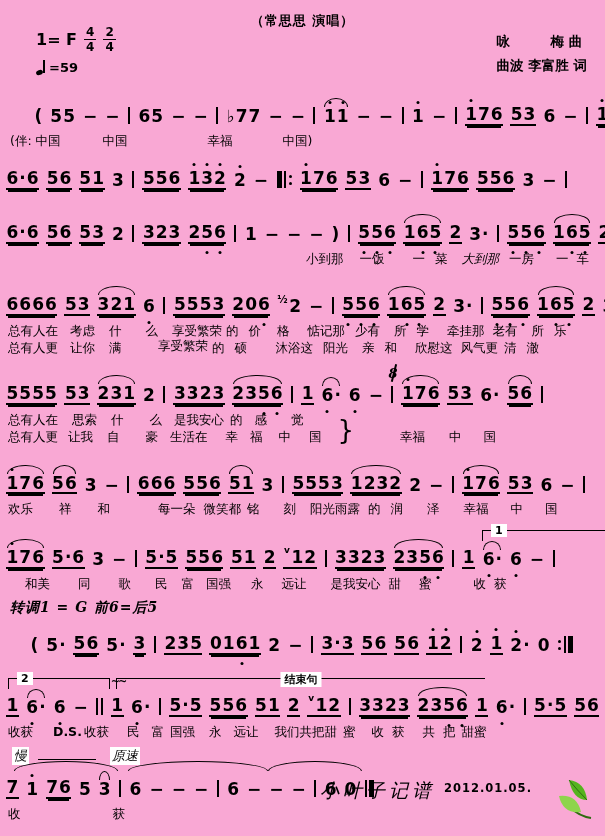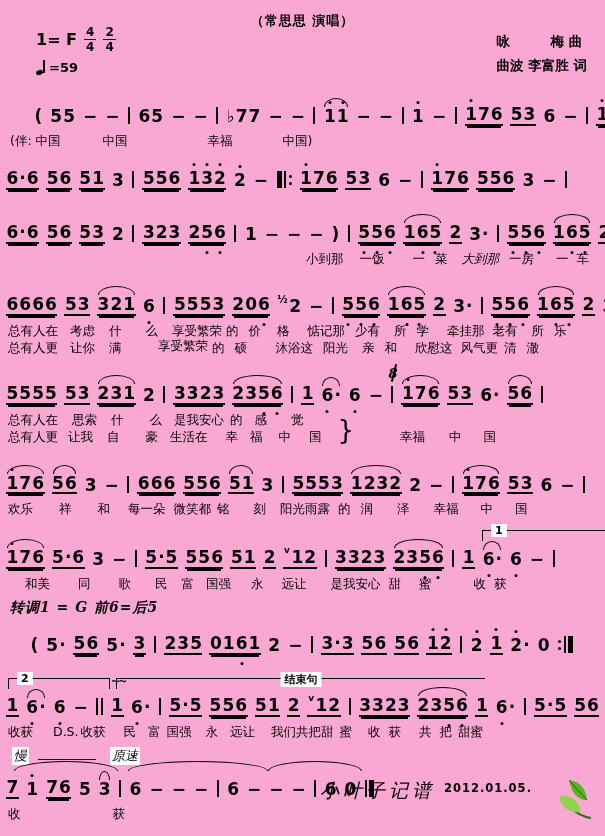--- a/index.html
+++ b/index.html
@@ -44,21 +44,21 @@
   .bline{width:2px;height:17px;background:#000;}
   .bline.thick{width:5px;}
   .rdots{display:flex;flex-direction:column;gap:4px;}
   .rdots i{display:block;width:3px;height:3px;border-radius:50%;background:#000;}
   .barw.segno::before{content:"8";position:absolute;top:-20px;left:-3px;font-family:"DejaVu Serif",serif;
                       font-style:italic;font-weight:bold;font-size:13px;}
   .barw.segno::after{content:"";position:absolute;top:-22px;left:2px;width:1.5px;height:18px;background:#000;transform:rotate(14deg);}
   
   .lrow{display:flex;align-items:flex-start;font-size:12.5px;line-height:1.25;margin-top:1px;white-space:nowrap;}
   .lseg{display:inline-block;}
-  .lseg.bold{font-weight:normal;}
+  .lseg.bold{font-weight:bold;}
   .lseg.brace{font-size:26px;line-height:0.7;transform:translateY(-8px);}
   
   .brow{position:relative;height:14px;margin-bottom:-6px;z-index:2;}
   .volta{position:absolute;top:3px;height:10px;border-top:1.5px solid #000;border-left:1.5px solid #000;}
   .volta.closed{border-right:1.5px solid #000;}
   .vlabel{position:absolute;top:-7px;left:8px;background:#fff;padding:0 4px;font-size:11px;font-weight:bold;}
   .vlabel.center{left:50%;transform:translateX(-50%);font-family:"DejaVu Serif",serif;font-weight:bold;}
   .plainlabel{position:absolute;top:-4px;font-size:13px;font-family:"DejaVu Serif",serif;font-style:italic;background:#fff;padding:0 2px;}
   .slurw{position:absolute;height:9px;border-top:1.5px solid #000;border-left:1px solid #000;border-right:1px solid #000;
          border-radius:50% 50% 0 0 / 100% 100% 0 0;}
@@ -675,21 +675,21 @@
             <span class="ch">−</span>
           </span>
           <span class="barw">
             <span class="bline"></span>
           </span>
         </div>
         <div class="lrow">
           <span class="lseg" style="margin-left: 2px;">欢乐</span>
           <span class="lseg" style="margin-left: 26px;">祥</span>
           <span class="lseg" style="margin-left: 26px;">和</span>
-          <span class="lseg" style="margin-left: 18px;">每一朵</span>
+          <span class="lseg" style="margin-left: 48px;">每一朵</span>
           <span class="lseg" style="margin-left: 8px;">微笑都</span>
           <span class="lseg" style="margin-left: 6px;">铭</span>
           <span class="lseg" style="margin-left: 24px;">刻</span>
           <span class="lseg" style="margin-left: 14px;">阳光雨露</span>
           <span class="lseg" style="margin-left: 8px;">的</span>
           <span class="lseg" style="margin-left: 10px;">润</span>
           <span class="lseg" style="margin-left: 24px;">泽</span>
           <span class="lseg" style="margin-left: 24px;">幸福</span>
           <span class="lseg" style="margin-left: 22px;">中</span>
           <span class="lseg" style="margin-left: 22px;">国</span>

